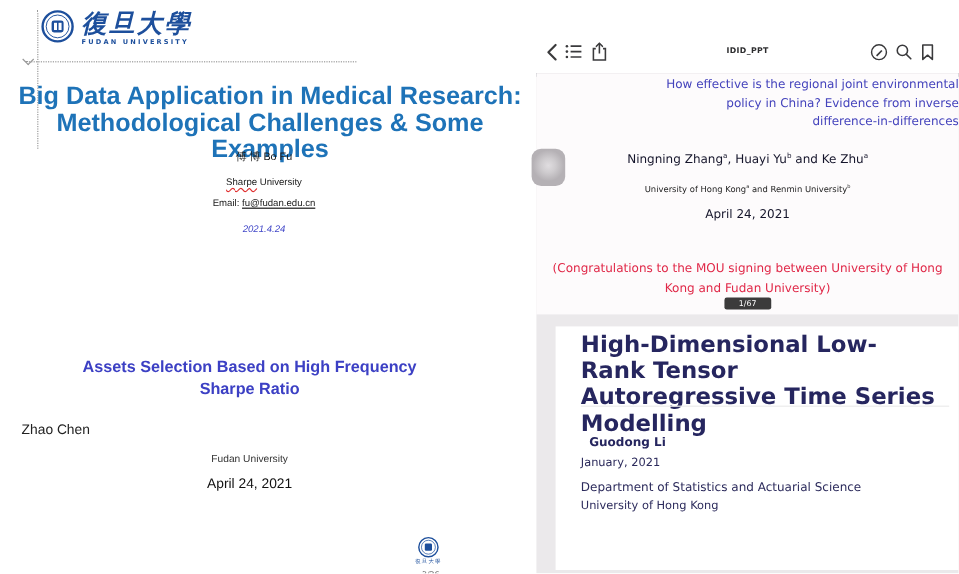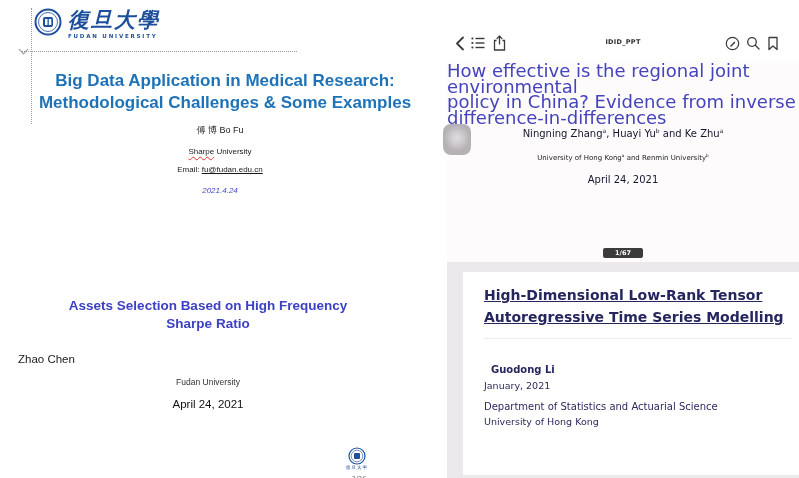--- a/index.html
+++ b/index.html
@@ -12,21 +12,21 @@
   .m-logo{left:34px;top:8px;display:flex;align-items:flex-start;gap:6px;}
   .m-logo-cn{font-family:"DejaVu Serif","Liberation Serif",serif;font-style:italic;font-weight:bold;
              color:#1d4f9c;font-size:21px;line-height:24px;letter-spacing:2px;}
   .m-logo-en{font-size:5.5px;color:#1d4f9c;font-weight:bold;letter-spacing:1.8px;margin-top:1px;}
   .vline{left:31px;top:8px;height:116px;width:0;border-left:1px dotted #9a9a9a;}
   .hline{left:21px;top:51px;width:276px;height:0;border-top:1px dotted #9a9a9a;}
   .guide-handle{left:20px;top:46px;width:6px;height:6px;border-left:1px solid #999;
                 border-bottom:1px solid #999;transform:rotate(-45deg);}
   .m-title{left:10px;top:70px;width:430px;text-align:center;
            font-family:"Liberation Sans",sans-serif;font-weight:bold;
-           font-size:17px;line-height:22px;color:#1e73b8;}
+           font-size:21px;line-height:22px;color:#1e73b8;}
   .m-meta{left:28px;top:124px;width:384px;text-align:center;
           font-family:Liberation Sans, sans-serif;color:#1a1a1a;}
   .m-author{font-size:9px;margin-bottom:10px;}
   .m-aff{font-size:8px;margin-bottom:9px;}
   .misspell{text-decoration:underline wavy #e03131;text-decoration-thickness:1px;text-underline-offset:2px;}
   .m-email{font-size:8px;margin-bottom:12px;}
   .m-email .link{text-decoration:underline;cursor:pointer;}
   .m-date{font-size:8px;font-style:italic;color:#4147c8;}
 
   
@@ -49,38 +49,38 @@
   
   .toolbar{left:447px;top:25px;width:352px;height:36px;background:#fff;
            border-bottom:3px solid #0f172a;}
   .tb-icon{position:absolute;top:9px;width:18px;height:18px;display:flex;
            align-items:center;justify-content:center;cursor:pointer;}
   .tb-title{position:absolute;left:0;top:13px;width:100%;text-align:center;
             font-size:6.5px;font-weight:bold;color:#2c2c2e;letter-spacing:.3px;}
   .panelbg{left:447px;top:61px;width:352px;height:417px;background:#ebe9eb;}
 
   .slide1{position:absolute;left:0;top:0;width:352px;height:201px;background:#fdfbfc;}
-  .s1-title{position:absolute;left:0;top:2px;width:100%;text-align:left;
-            font-size:18px;line-height:15.5px;color:#4443bc;}
+  .s1-title{position:absolute;left:0;top:2px;width:100%;text-align:right;
+            font-size:10px;line-height:15.5px;color:#4443bc;}
   .s1-authors{position:absolute;left:0;top:67px;width:100%;text-align:center;
               font-size:10px;color:#15152b;}
   .s1-affil{position:absolute;left:0;top:93px;width:100%;text-align:center;
             font-size:7px;color:#222;}
   .s1-date{position:absolute;left:0;top:113px;width:100%;text-align:center;
            font-size:10px;color:#15152b;}
   .s1-note{position:absolute;left:0;top:156px;width:100%;text-align:center;
            font-size:10px;line-height:16px;color:#e02848;}
   .s1-badge{position:absolute;left:50%;top:187px;transform:translateX(-50%);
-            background:#3b3b3b;color:#fff;font-size:6.5px;font-weight:bold;
+            background:#3b3b3b;color:#fff;font-size:6.5px;font-weight:normal;
             padding:1px 12px;border-radius:2px;}
   sup{font-size:60%;vertical-align:super;line-height:0;}
 
   .slide2{position:absolute;left:16px;top:211px;width:336px;height:203px;background:#ffffff;}
-  .s2-title{position:absolute;left:21px;top:12px;width:300px;
-            font-weight:bold;font-size:14px;line-height:22px;color:#26265f;text-decoration:underline;}
+  .s2-title{position:absolute;left:21px;top:4px;width:300px;
+            font-weight:bold;font-size:19px;line-height:22px;color:#26265f;}
   .s2-rule{position:absolute;left:21px;top:66px;width:307px;border-top:1px solid #ececec;}
   .s2-author{position:absolute;left:28px;top:92px;font-weight:bold;font-size:10px;color:#26265f;}
   .s2-date{position:absolute;left:21px;top:108px;font-size:9.5px;color:#2c2b5c;}
   .s2-dept{position:absolute;left:21px;top:129px;font-size:10px;color:#2c2b5c;}
   .s2-univ{position:absolute;left:21px;top:144px;font-size:9.5px;color:#2c2b5c;}
 
   .float-btn{left:443px;top:124px;width:28px;height:31px;border-radius:8px;z-index:6;cursor:pointer;
              background:radial-gradient(circle at 50% 45%, #e0dde0 0px, #cfcccf 6px, #b5b1b5 13px);}
 
   svg{display:block;}
@@ -194,20 +194,24 @@
 
     <section class="slide1">
       <div class="s1-title">
         <div>How effective is the regional joint environmental</div>
         <div>policy in China? Evidence from inverse</div>
         <div>difference-in-differences</div>
       </div>
       <div class="s1-authors"><span>Ningning Zhang</span><sup>a</sup><span>, Huayi Yu</span><sup>b</sup><span> and Ke Zhu</span><sup>a</sup></div>
       <div class="s1-affil"><span>University of Hong Kong</span><sup>a</sup><span> and Renmin University</span><sup>b</sup></div>
       <div class="s1-date">April 24, 2021</div>
+      <div class="s1-note">
+        <div>(Congratulations to the MOU signing between University of Hong</div>
+        <div>Kong and Fudan University)</div>
+      </div>
       <div class="s1-badge">1/67</div>
     </section>
 
     <section class="slide2">
       <div class="s2-title">
         <div>High-Dimensional Low-Rank Tensor</div>
         <div>Autoregressive Time Series Modelling</div>
       </div>
       <div class="s2-rule"></div>
       <div class="s2-author">Guodong Li</div>

